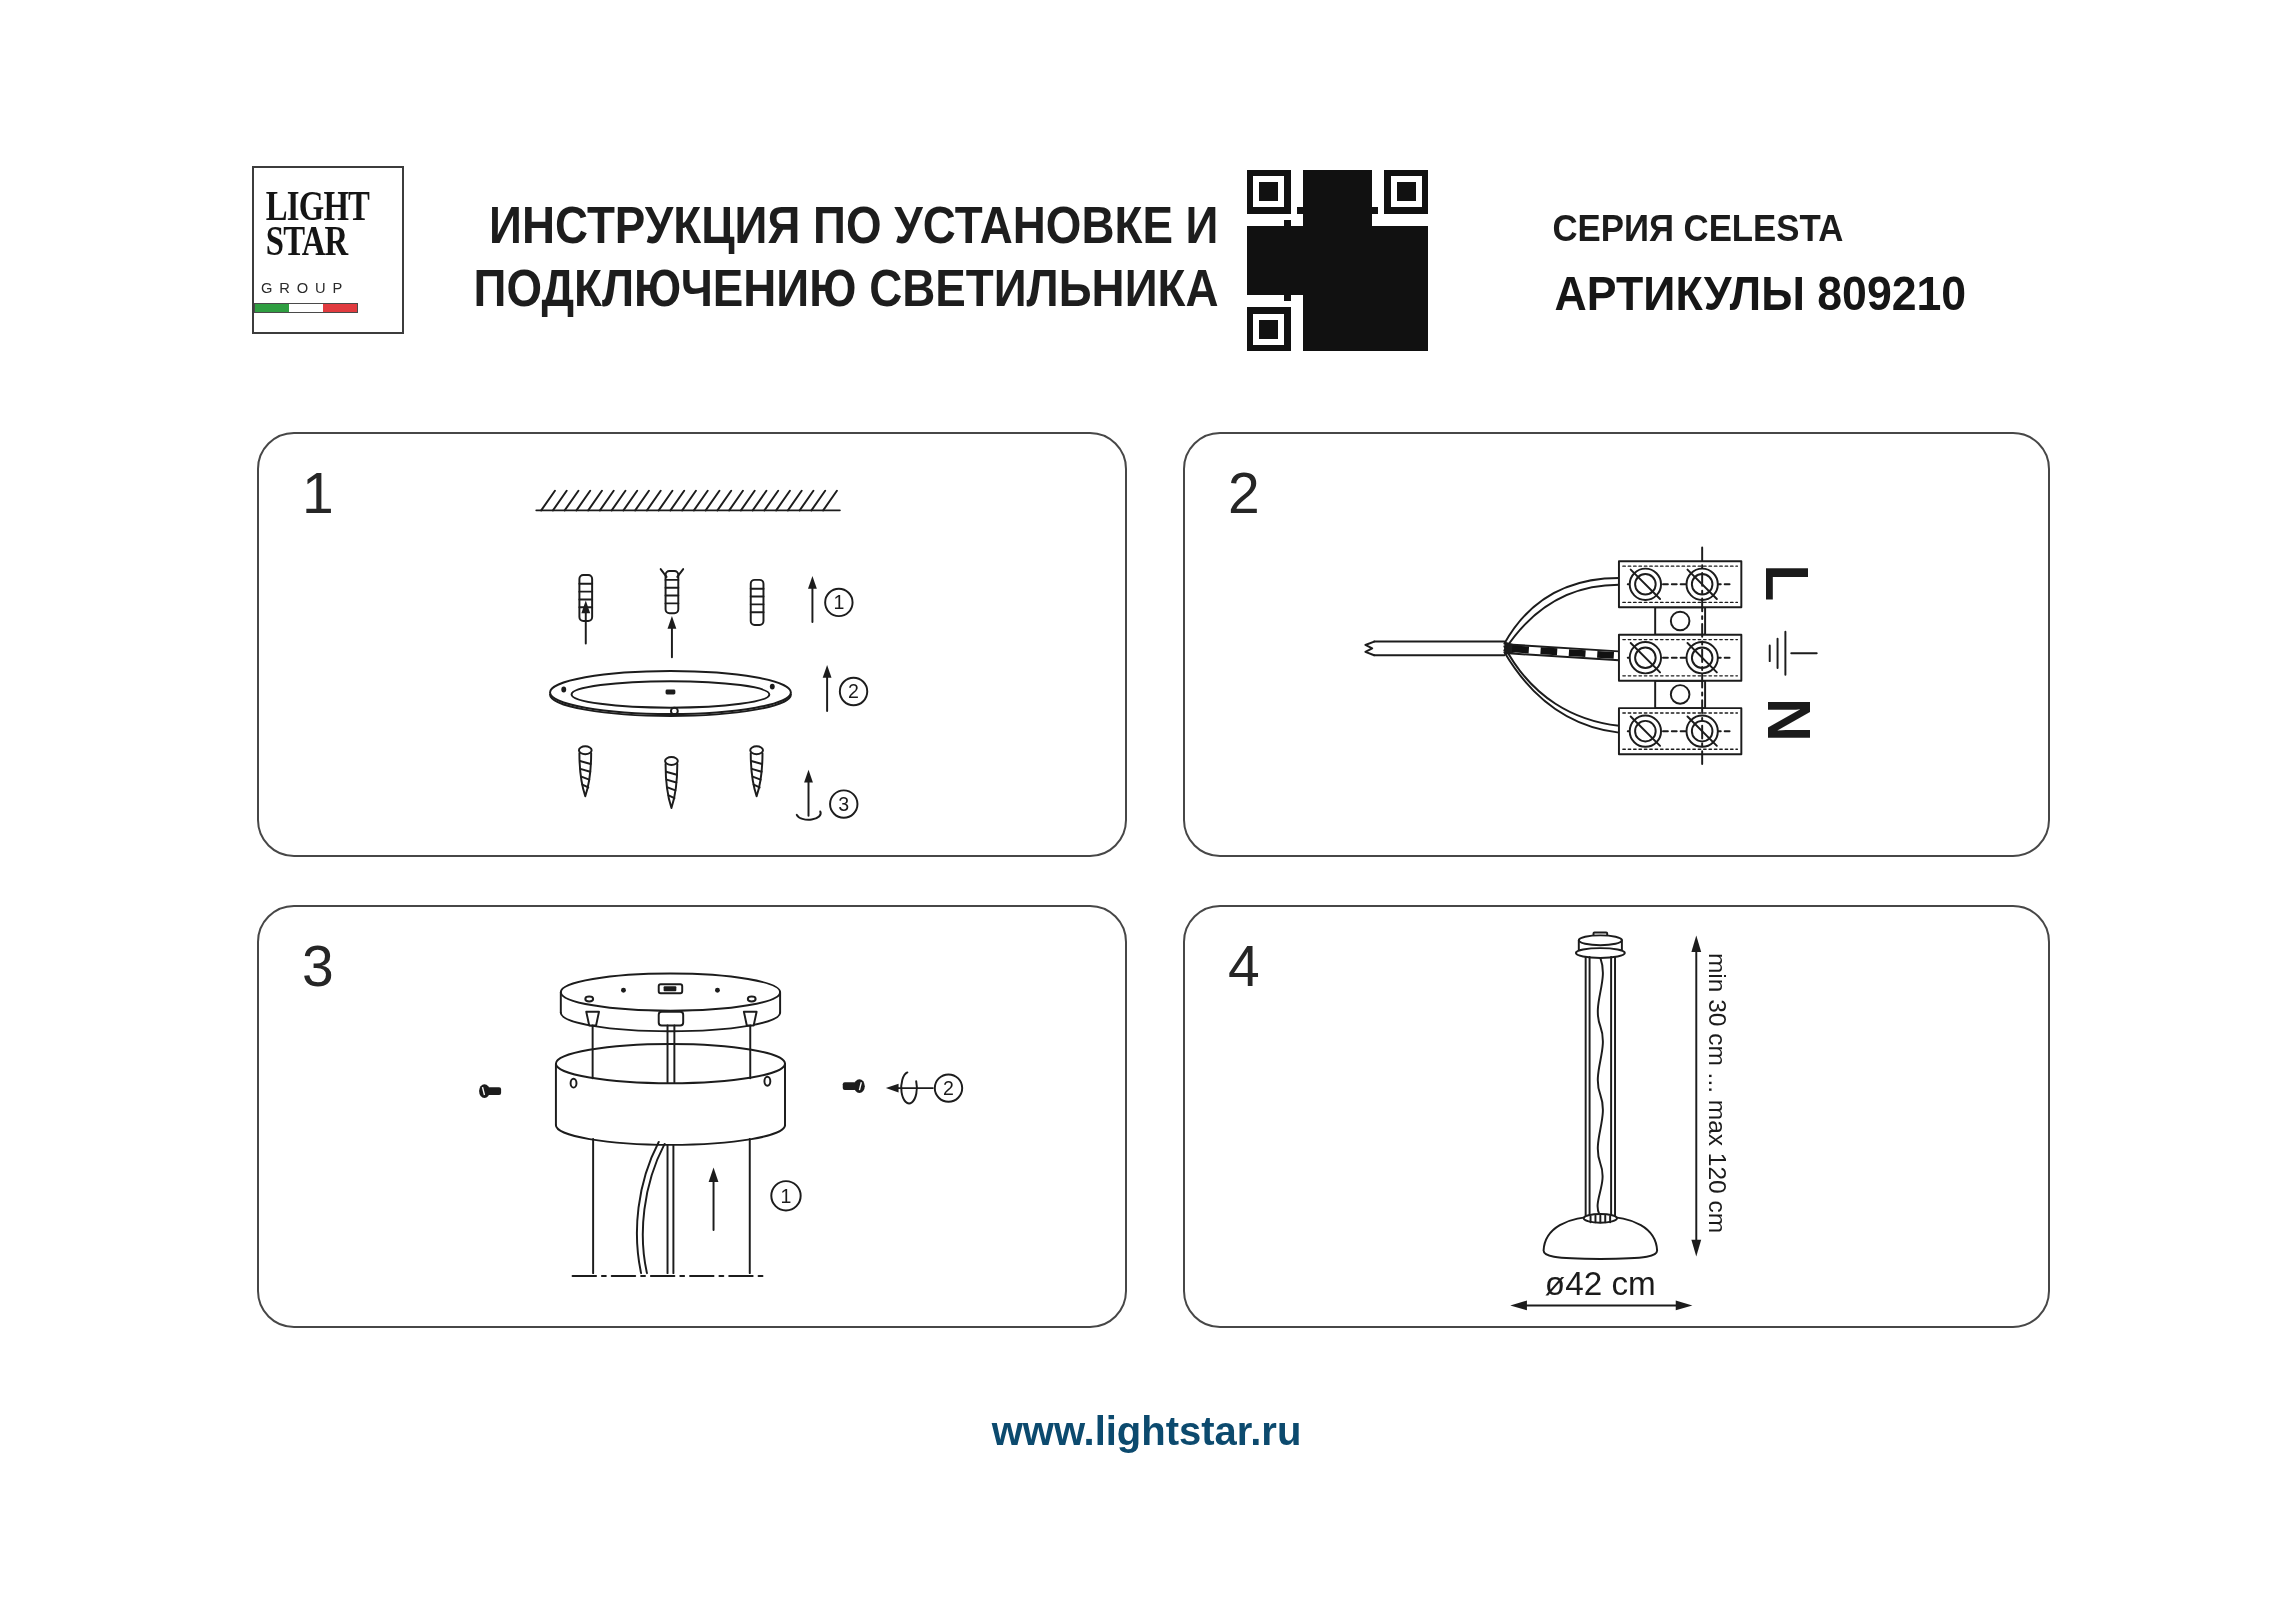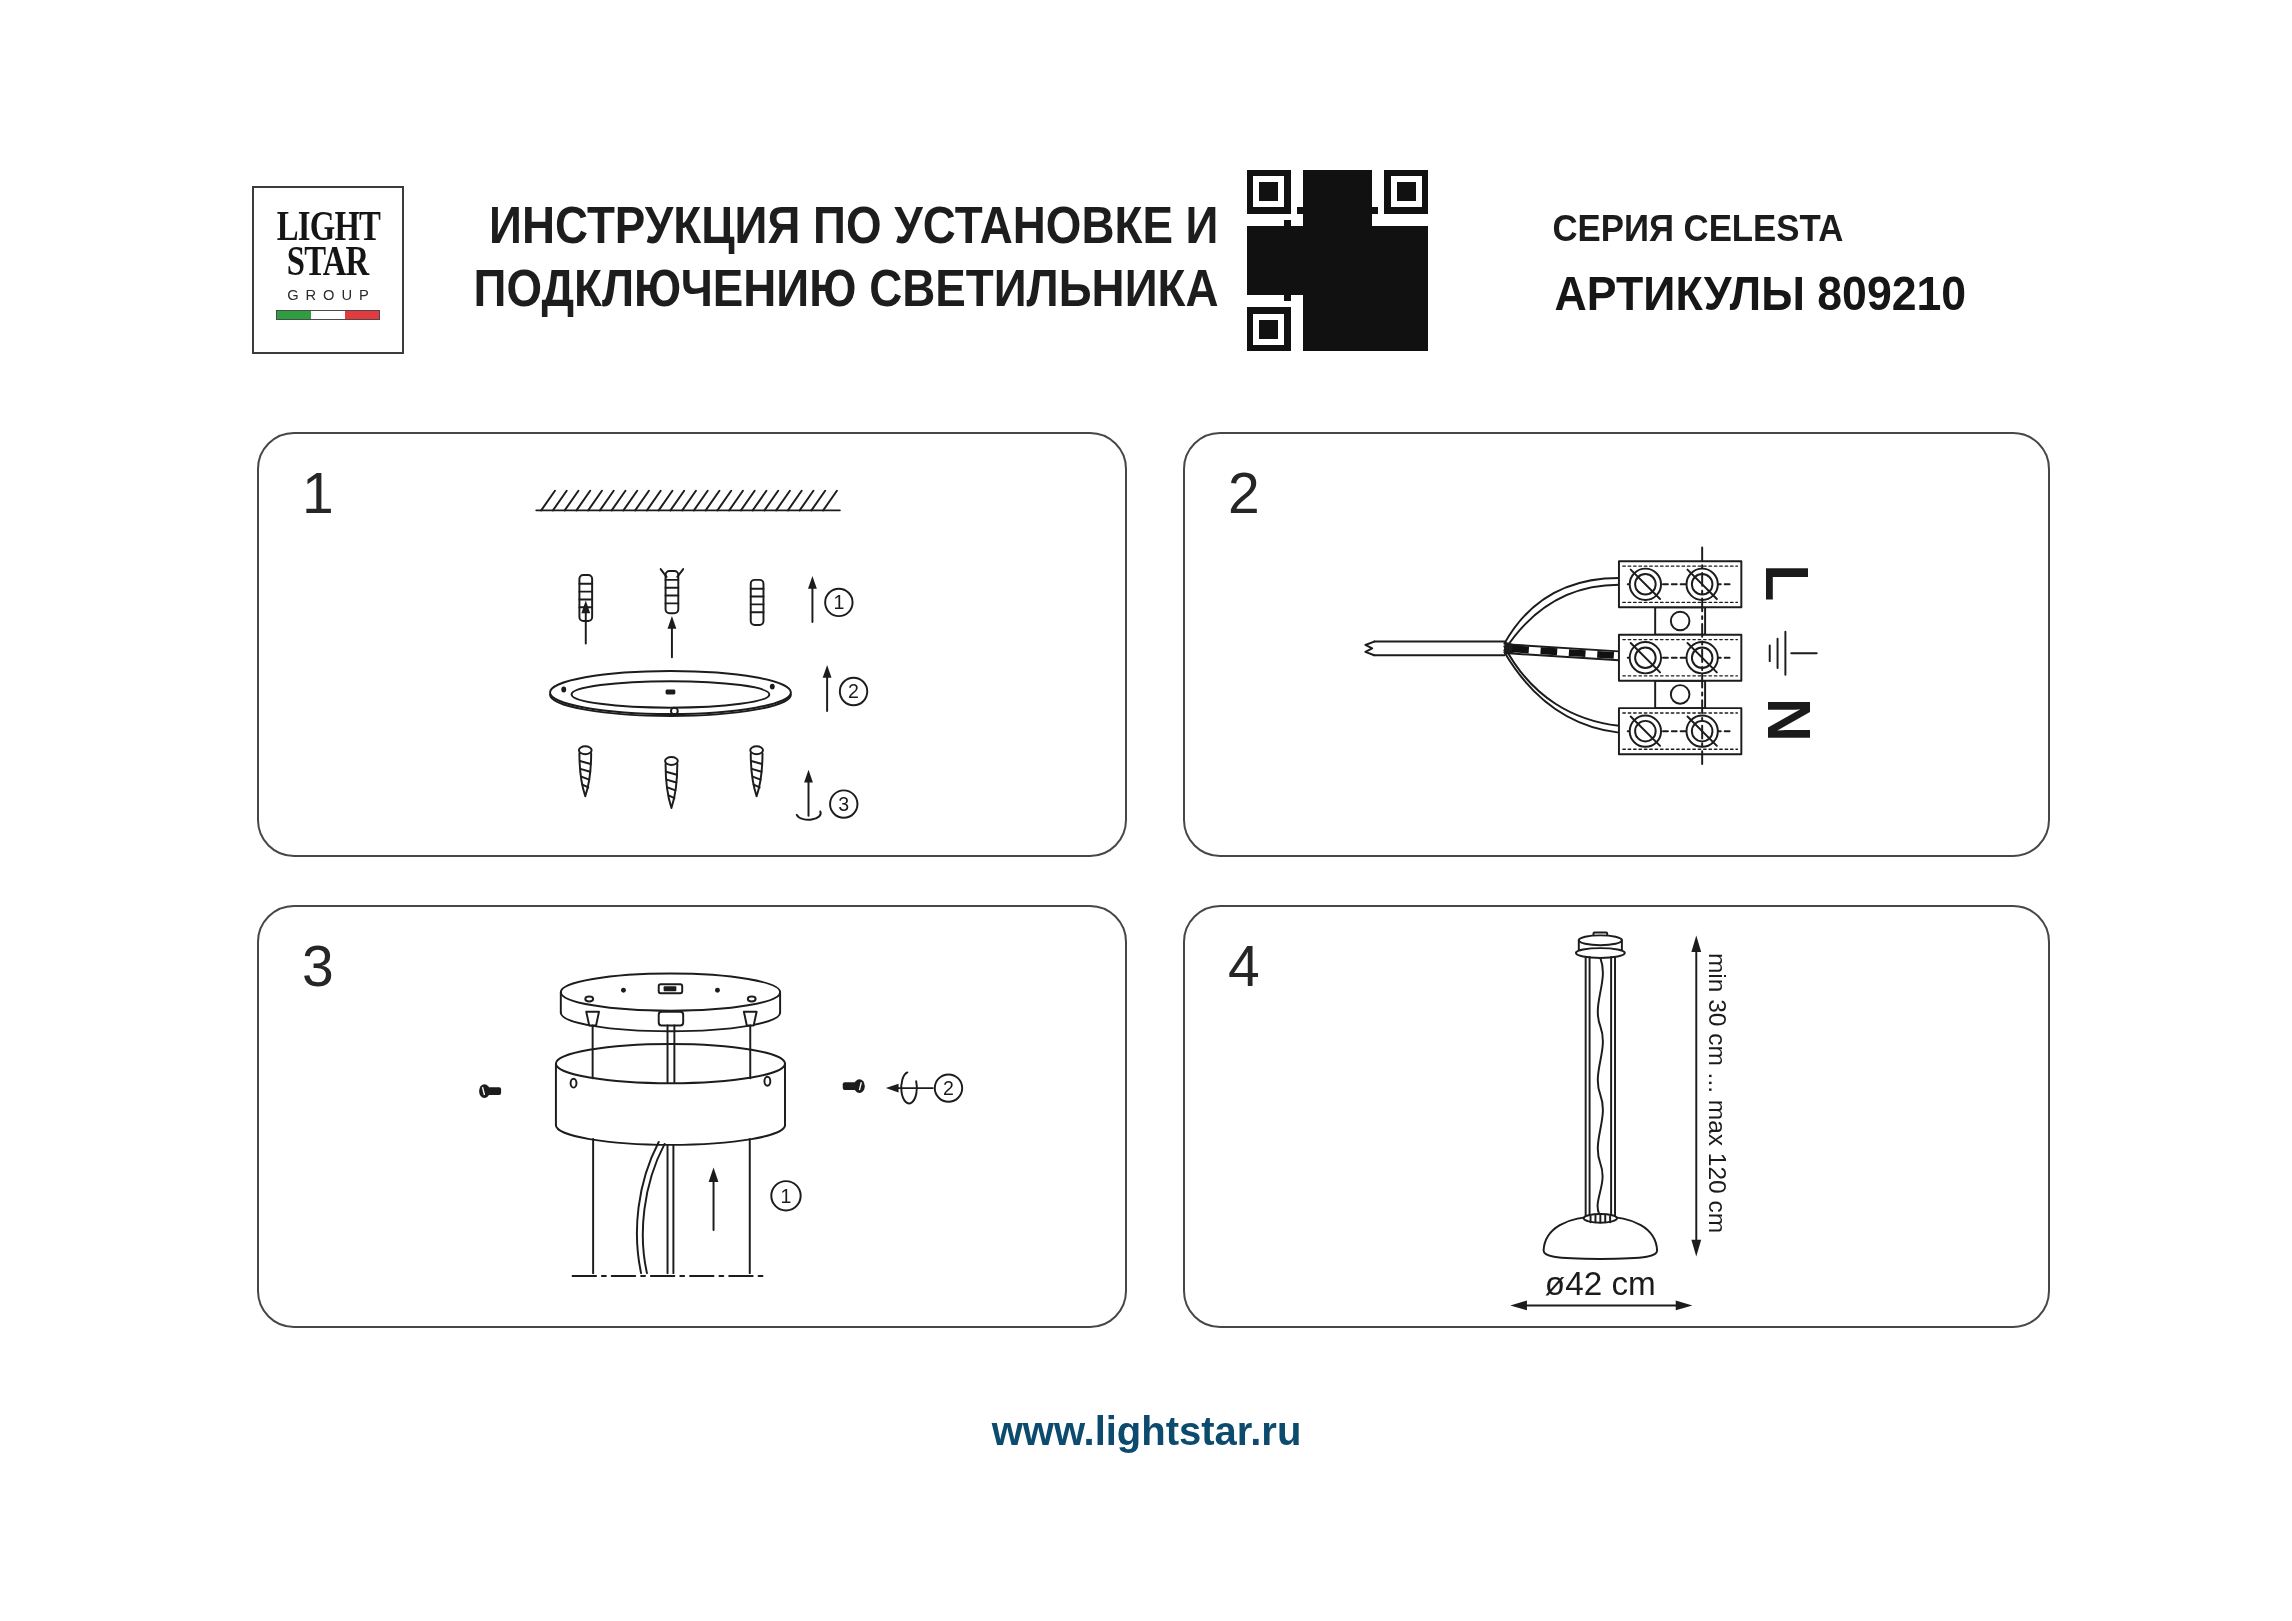--- a/index.html
+++ b/index.html
@@ -1,24 +1,24 @@
 <!DOCTYPE html>
 <html><head>
 <meta charset="utf-8">
 <style>
   html,body{margin:0;padding:0;background:#fff;}
   body{width:2293px;height:1621px;position:relative;font-family:"Liberation Sans",sans-serif;color:#1b1b1b;overflow:hidden;}
   .page{position:absolute;inset:0;background:#fff;}
 
   
-  .logo-box{position:absolute;left:252px;top:186px;width:152px;height:168px;border:2px solid #3c3c3c;box-sizing:border-box;
-            display:flex;flex-direction:column;align-items:center;padding-top:19.6px;background:#fff;}
+  .logo-box{position:absolute;left:252px;top:166px;width:152px;height:168px;border:2px solid #3c3c3c;box-sizing:border-box;
+            display:flex;flex-direction:column;padding-top:19.6px;background:#fff;}
   .logo-word{font-family:"Liberation Serif",serif;font-weight:700;font-size:39px;line-height:.92;color:#151515;
              transform:scale(.84,1.08);letter-spacing:-1px;}
-  .logo-group{font-size:14.7px;font-weight:500;letter-spacing:6.9px;padding-left:6.9px;margin-top:8px;color:#2a2a2a;}
+  .logo-group{font-size:14.7px;font-weight:500;letter-spacing:6.9px;padding-left:6.9px;margin-top:21px;color:#2a2a2a;}
   .logo-flag{display:flex;width:102px;height:7.8px;margin-top:6.9px;border:1px solid #4a4a4a;box-sizing:content-box;}
   .logo-flag span{flex:1;height:100%;}
 
   .title{position:absolute;left:412px;top:194px;width:858px;text-align:right;font-weight:700;font-size:52px;
          line-height:63px;color:#1d1d1d;}
   .title .tline{display:block;transform:scaleX(.88);transform-origin:50% 50%;white-space:nowrap;}
 
   .qr{position:absolute;left:1247px;top:170px;width:181px;height:181px;}
   .qr svg{width:100%;height:100%;display:block;}
   .qr rect{fill:#111;}

